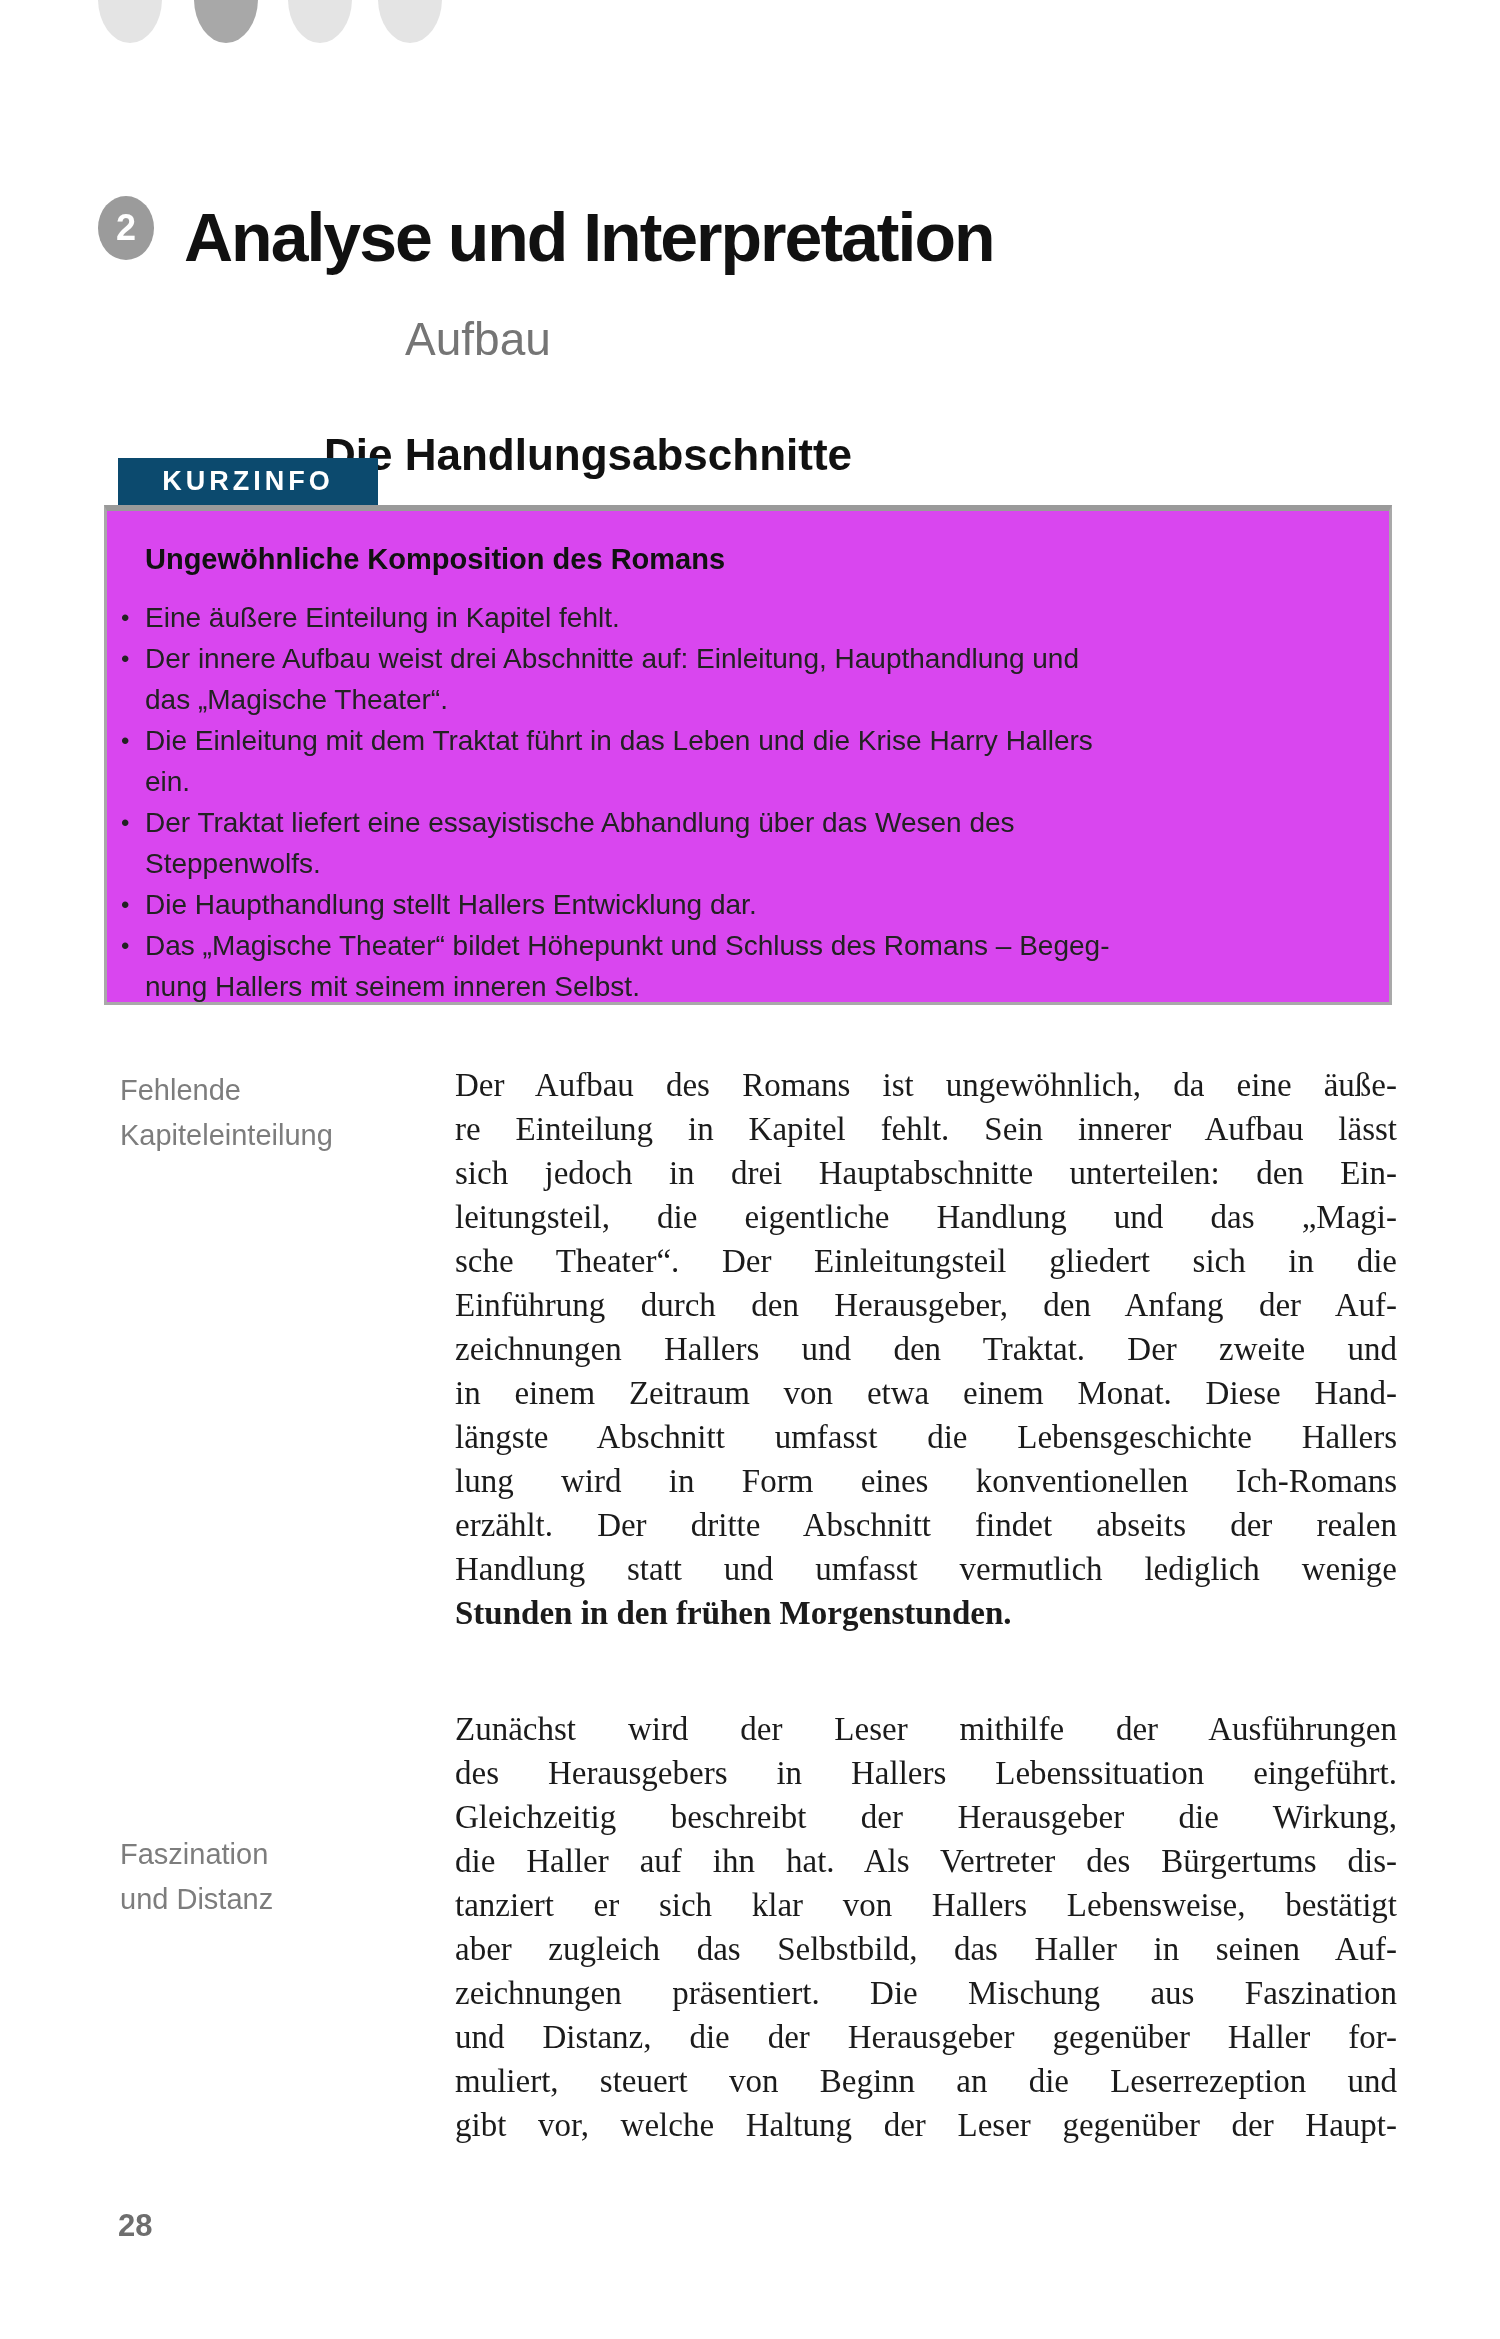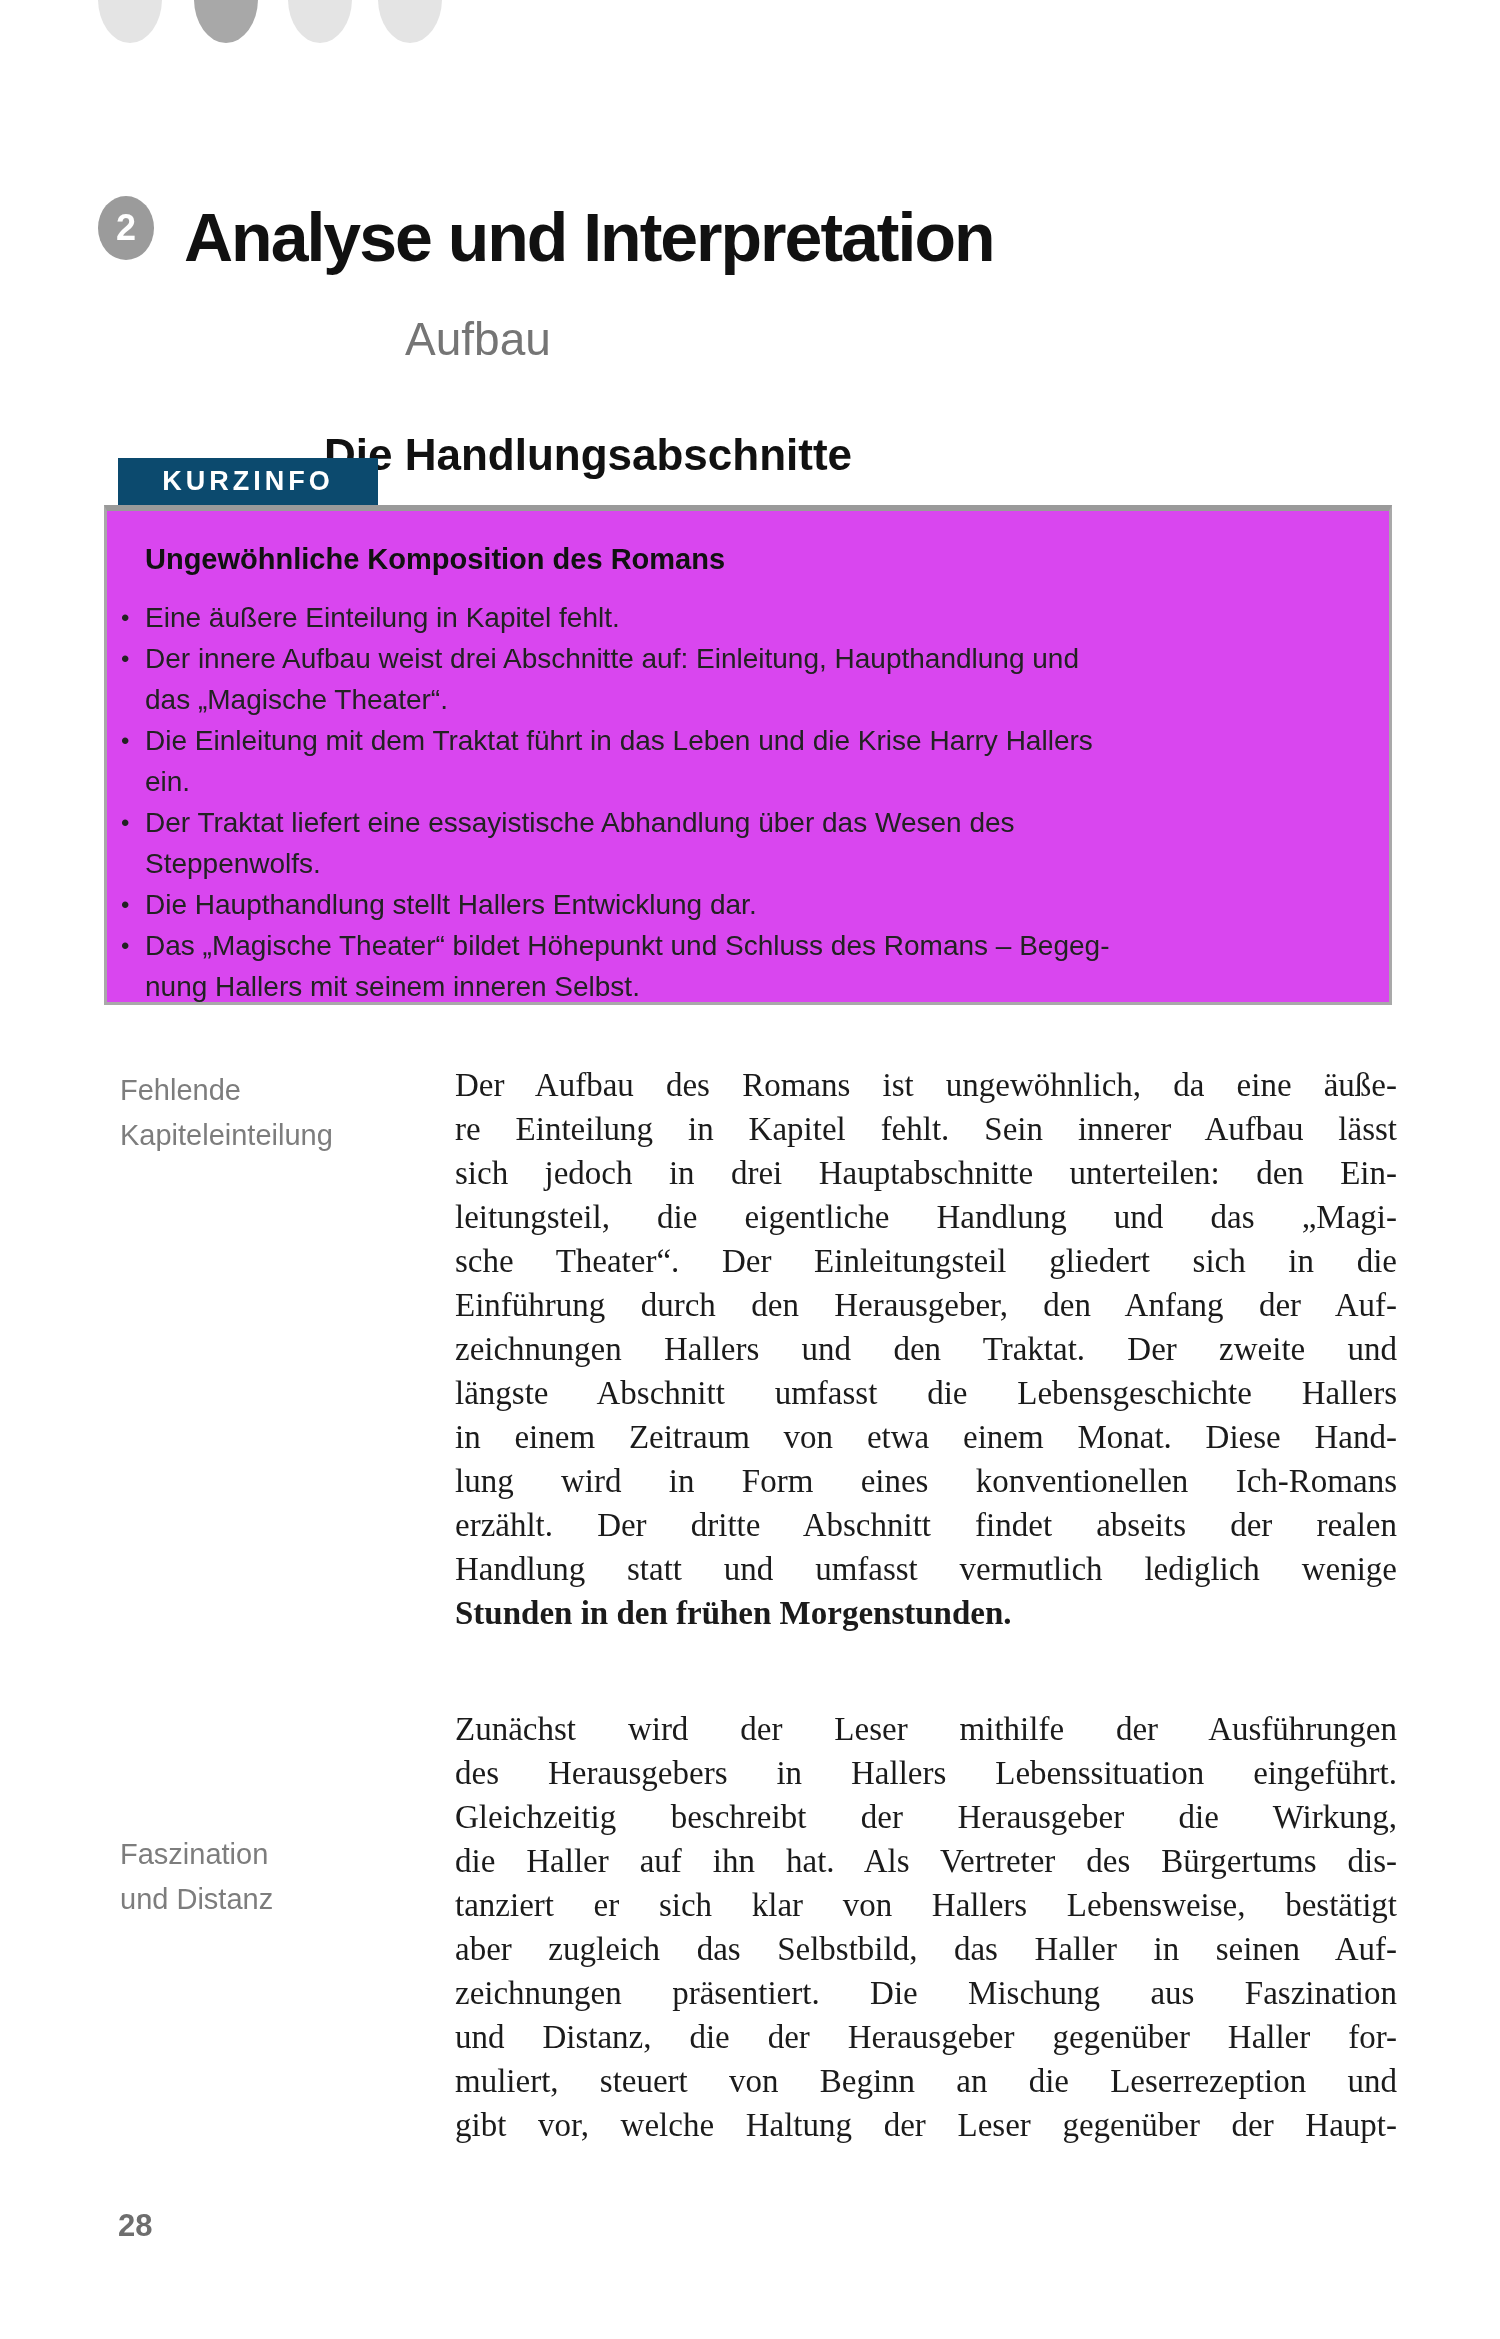--- a/index.html
+++ b/index.html
@@ -153,22 +153,22 @@
     </aside>
 
   <article class="paragraph para-1">
       <div class="tline">Der Aufbau des Romans ist ungewöhnlich, da eine äuße-</div>
       <div class="tline">re Einteilung in Kapitel fehlt. Sein innerer Aufbau lässt</div>
       <div class="tline">sich jedoch in drei Hauptabschnitte unterteilen: den Ein-</div>
       <div class="tline">leitungsteil, die eigentliche Handlung und das „Magi-</div>
       <div class="tline">sche Theater“. Der Einleitungsteil gliedert sich in die</div>
       <div class="tline">Einführung durch den Herausgeber, den Anfang der Auf-</div>
       <div class="tline">zeichnungen Hallers und den Traktat. Der zweite und</div>
+      <div class="tline">in einem Zeitraum von etwa einem Monat. Diese Hand-</div>
       <div class="tline">längste Abschnitt umfasst die Lebensgeschichte Hallers</div>
-      <div class="tline">in einem Zeitraum von etwa einem Monat. Diese Hand-</div>
       <div class="tline">lung wird in Form eines konventionellen Ich-Romans</div>
       <div class="tline">erzählt. Der dritte Abschnitt findet abseits der realen</div>
       <div class="tline">Handlung statt und umfasst vermutlich lediglich wenige</div>
       <div class="tline ragged">Stunden in den frühen Morgenstunden.</div>
     </article>
   <article class="paragraph para-2">
       <div class="tline">Zunächst wird der Leser mithilfe der Ausführungen</div>
       <div class="tline">des Herausgebers in Hallers Lebenssituation eingeführt.</div>
       <div class="tline">Gleichzeitig beschreibt der Herausgeber die Wirkung,</div>
       <div class="tline">die Haller auf ihn hat. Als Vertreter des Bürgertums dis-</div>

